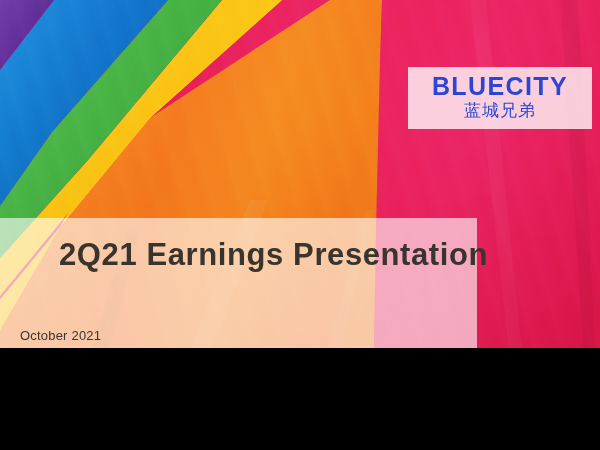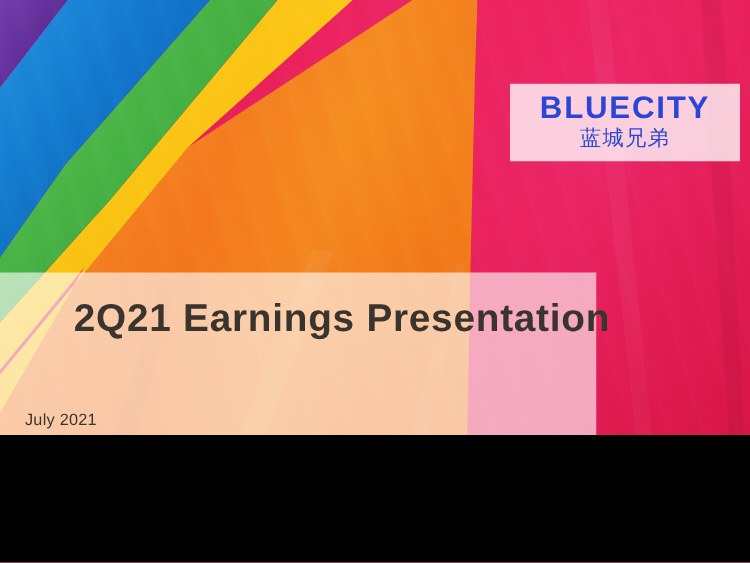--- a/index.html
+++ b/index.html
@@ -190,15 +190,15 @@
 
   <div id="logo-panel">
     <div id="logo-wordmark">BLUECITY</div>
     <div id="logo-cn">蓝城兄弟</div>
   </div>
 
   <div id="title-band"></div>
 
   <div id="title-text">2Q21 Earnings Presentation</div>
 
-  <div id="subtitle-text">July 2021</div>
+  <div id="subtitle-text">October 2021</div>
 
 </div>
 
 </body></html>

